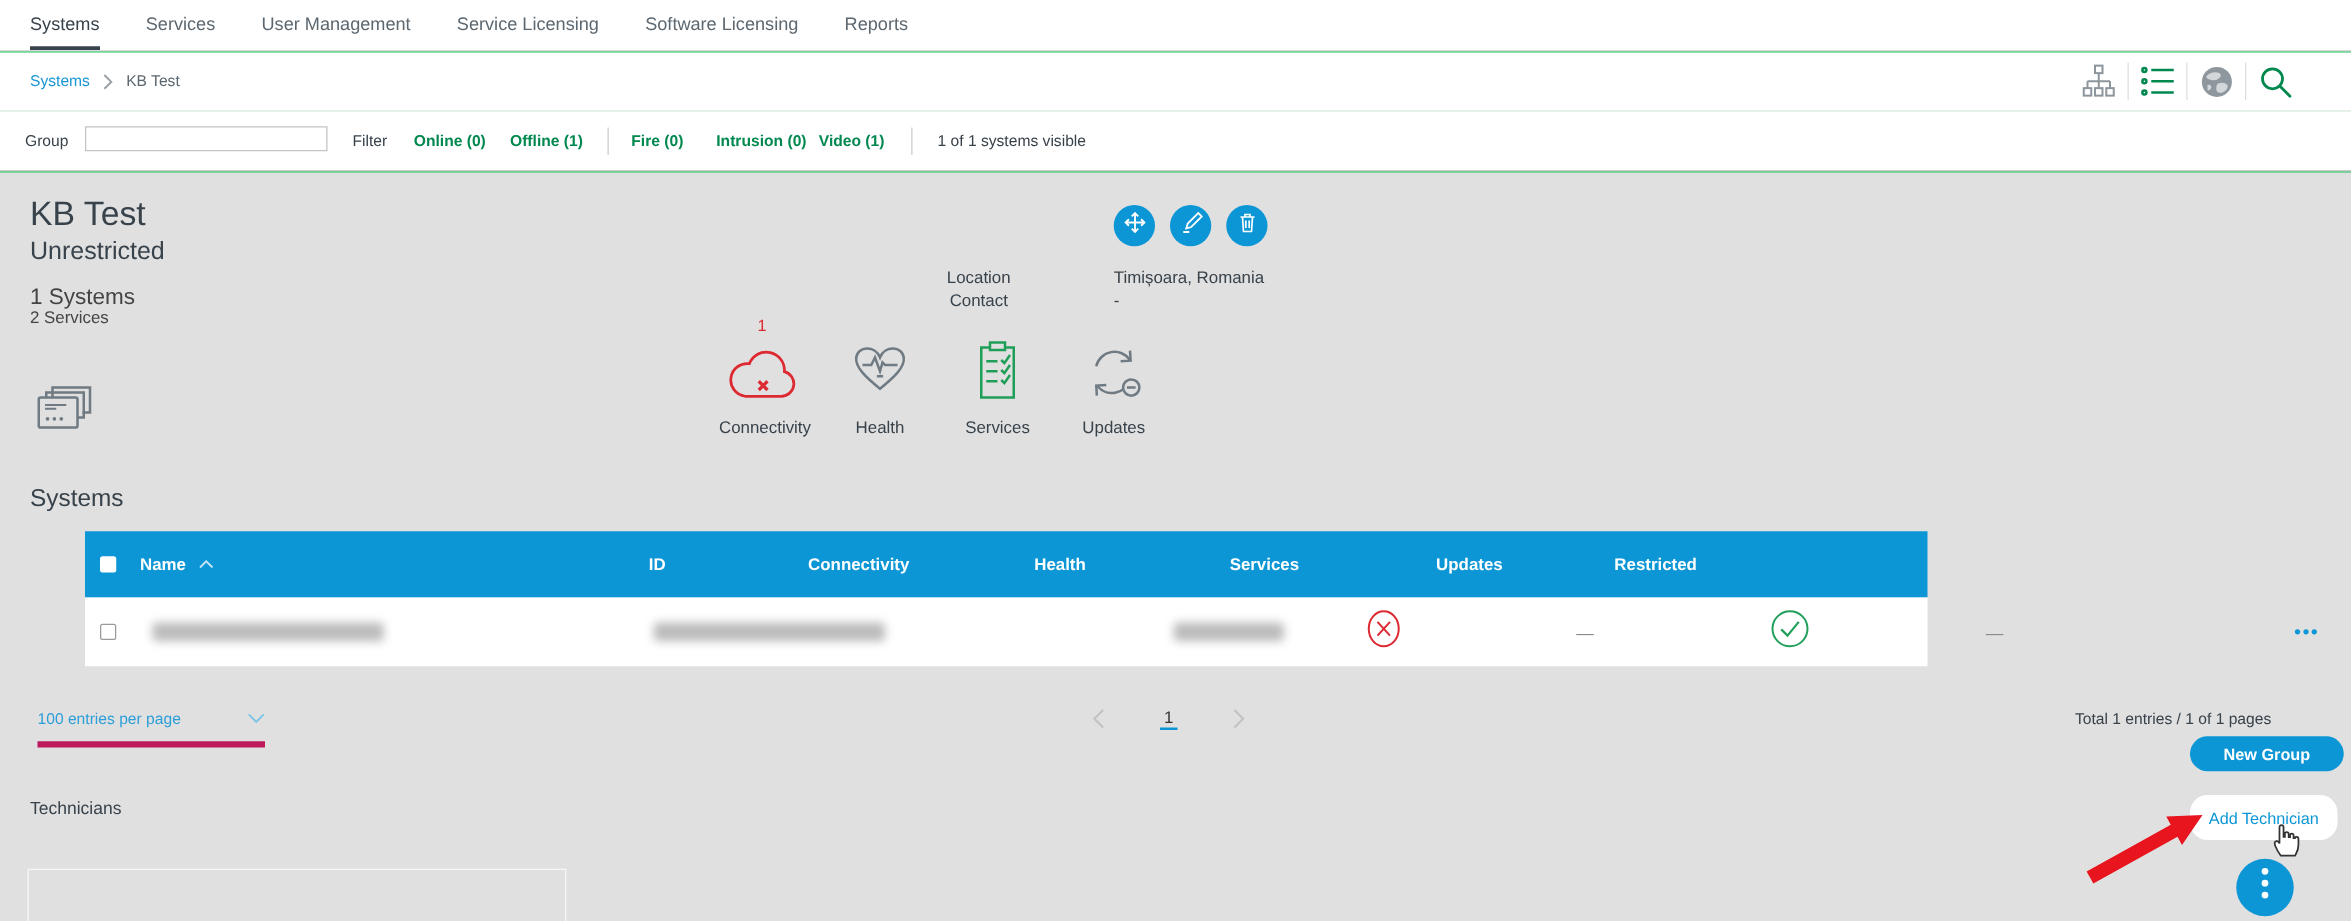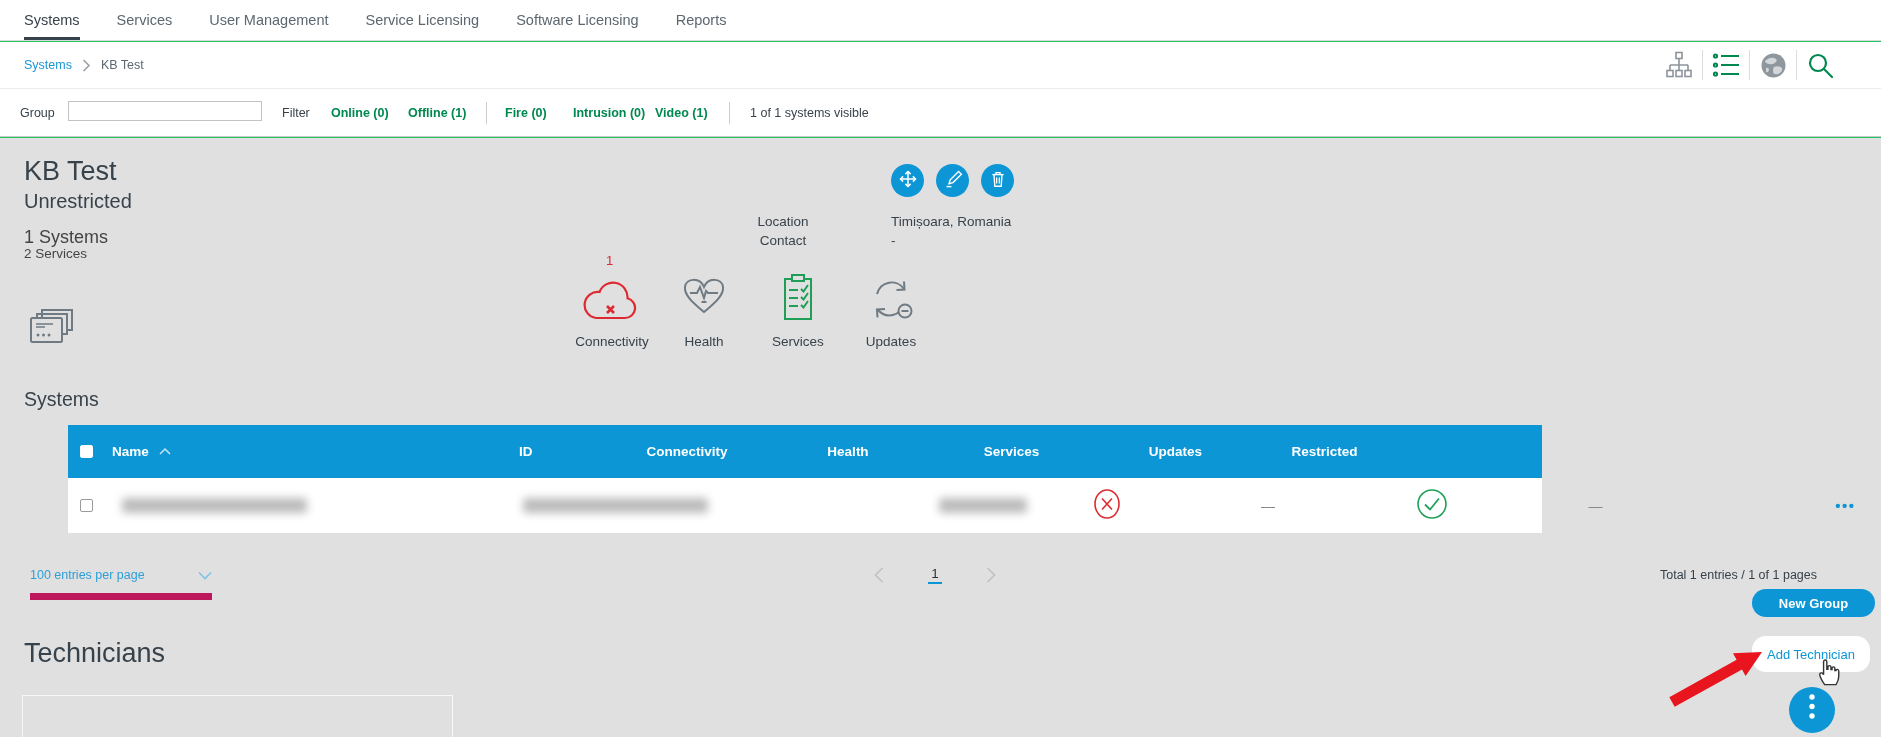--- a/index.html
+++ b/index.html
@@ -46,21 +46,21 @@
   .loc-value { position:absolute; left:891px; font-size:13.5px; color:#38424b; }
 
   .status-block { position:absolute; top:124px; width:116px; height:96px; text-align:center; cursor:pointer; }
   .st-conn { left:554px; } .st-health { left:646px; } .st-serv { left:740px; } .st-upd { left:833px; }
   .status-icon-wrap { height:66px; display:flex; align-items:flex-end; justify-content:center; }
   .status-label { font-size:13.5px; color:#38424b; margin-top:6px; }
   .status-badge { position:absolute; top:-9px; left:50%; transform:translateX(-6px); color:#dd2a32; font-size:13px; }
 
   .section-title { position:absolute; left:24px; font-size:19.5px; color:#38424b; }
   .title-systems { top:250px; }
-  .title-technicians { top:500px; font-size:27px; }
+  .title-technicians { top:500px; font-size:14px; }
 
   
   .systable { position:absolute; left:22px; top:287px; width:1520px;padding-left:46px; }
   .t-head { display:flex; height:53px; background:#0c96d6; color:#fff; font-size:13.5px; font-weight:bold; align-items:center; }
   .t-row { display:flex; height:55px; background:#fff; align-items:center; }
   .tc { flex-shrink:0; display:flex; align-items:center; }
   .c-check { width:44px; justify-content:flex-start; padding-left:12px; }
   .c-name { width:385px; } .c-type { width:420px; padding-left:26px; } .c-id { width:110px; padding-left:22px; }
   .c-conn { width:160px; justify-content:center; } .c-health { width:162px; justify-content:center; }
   .c-serv { width:165px; justify-content:center; } .c-upd { width:163px; justify-content:center; }
@@ -69,21 +69,21 @@
   .row-check { width:13px; height:13px; background:#fff; border:1px solid #9a9a9a; border-radius:2px; cursor:pointer; }
   .sort-caret { margin-left:10px; display:flex; }
   .blur-blob { height:15px; border-radius:3px; background:#8f8f8f; opacity:.6; filter:blur(4px); }
   .blob-name { width:185px; margin-left:10px; }
   .blob-type { width:185px; }
   .blob-id { width:120px; }
   .dash-cell { color:#8a8a8a; font-size:14px; }
   .dots-cell { color:#0c96d6; font-size:15px; font-weight:bold; letter-spacing:1.5px; cursor:pointer; }
 
   
-  .perpage { position:absolute; left:30px; top:428px; width:182px; border-bottom:7px solid #be185d; padding-bottom:9px; display:flex; justify-content:space-between; align-items:center; cursor:pointer; }
+  .perpage { position:absolute; left:30px; top:428px; width:182px; border-bottom:5px solid #be185d; padding-bottom:9px; display:flex; justify-content:space-between; align-items:center; cursor:pointer; }
   .perpage-text { color:#2d9fd8; font-size:12.5px; }
   .pager { position:absolute; left:870px; top:425px; width:130px; display:flex; align-items:center; justify-content:space-between; }
   .pager-btn { cursor:pointer; display:flex; padding:4px; }
   .pager-page { font-size:13.5px; color:#333; border-bottom:2px solid #0c96d6; padding:0 3px 1px; cursor:pointer; }
   .total-text { position:absolute; right:64px; top:430px; font-size:12.5px; color:#38424b; }
 
   .btn-pill { position:absolute; border:none; border-radius:14px; font-size:13px; cursor:pointer; font-family:"Liberation Sans", sans-serif; }
   .btn-new-group { left:1752px; top:451px; width:123px; height:28px; background:#0c96d6; color:#fff; font-weight:bold; }
   .btn-add-tech { left:1752px; top:498px; width:118px; height:36px; background:#fff; color:#0c96d6; }
 

